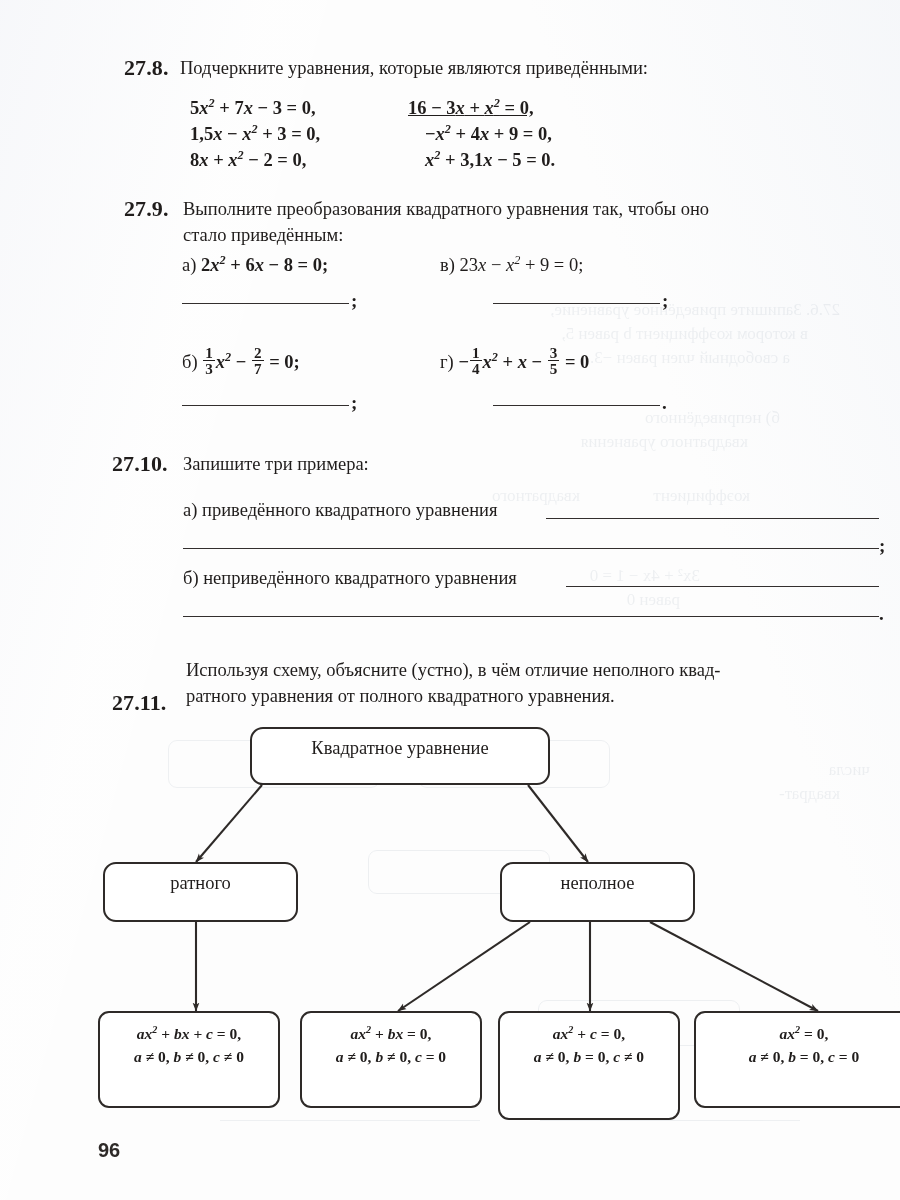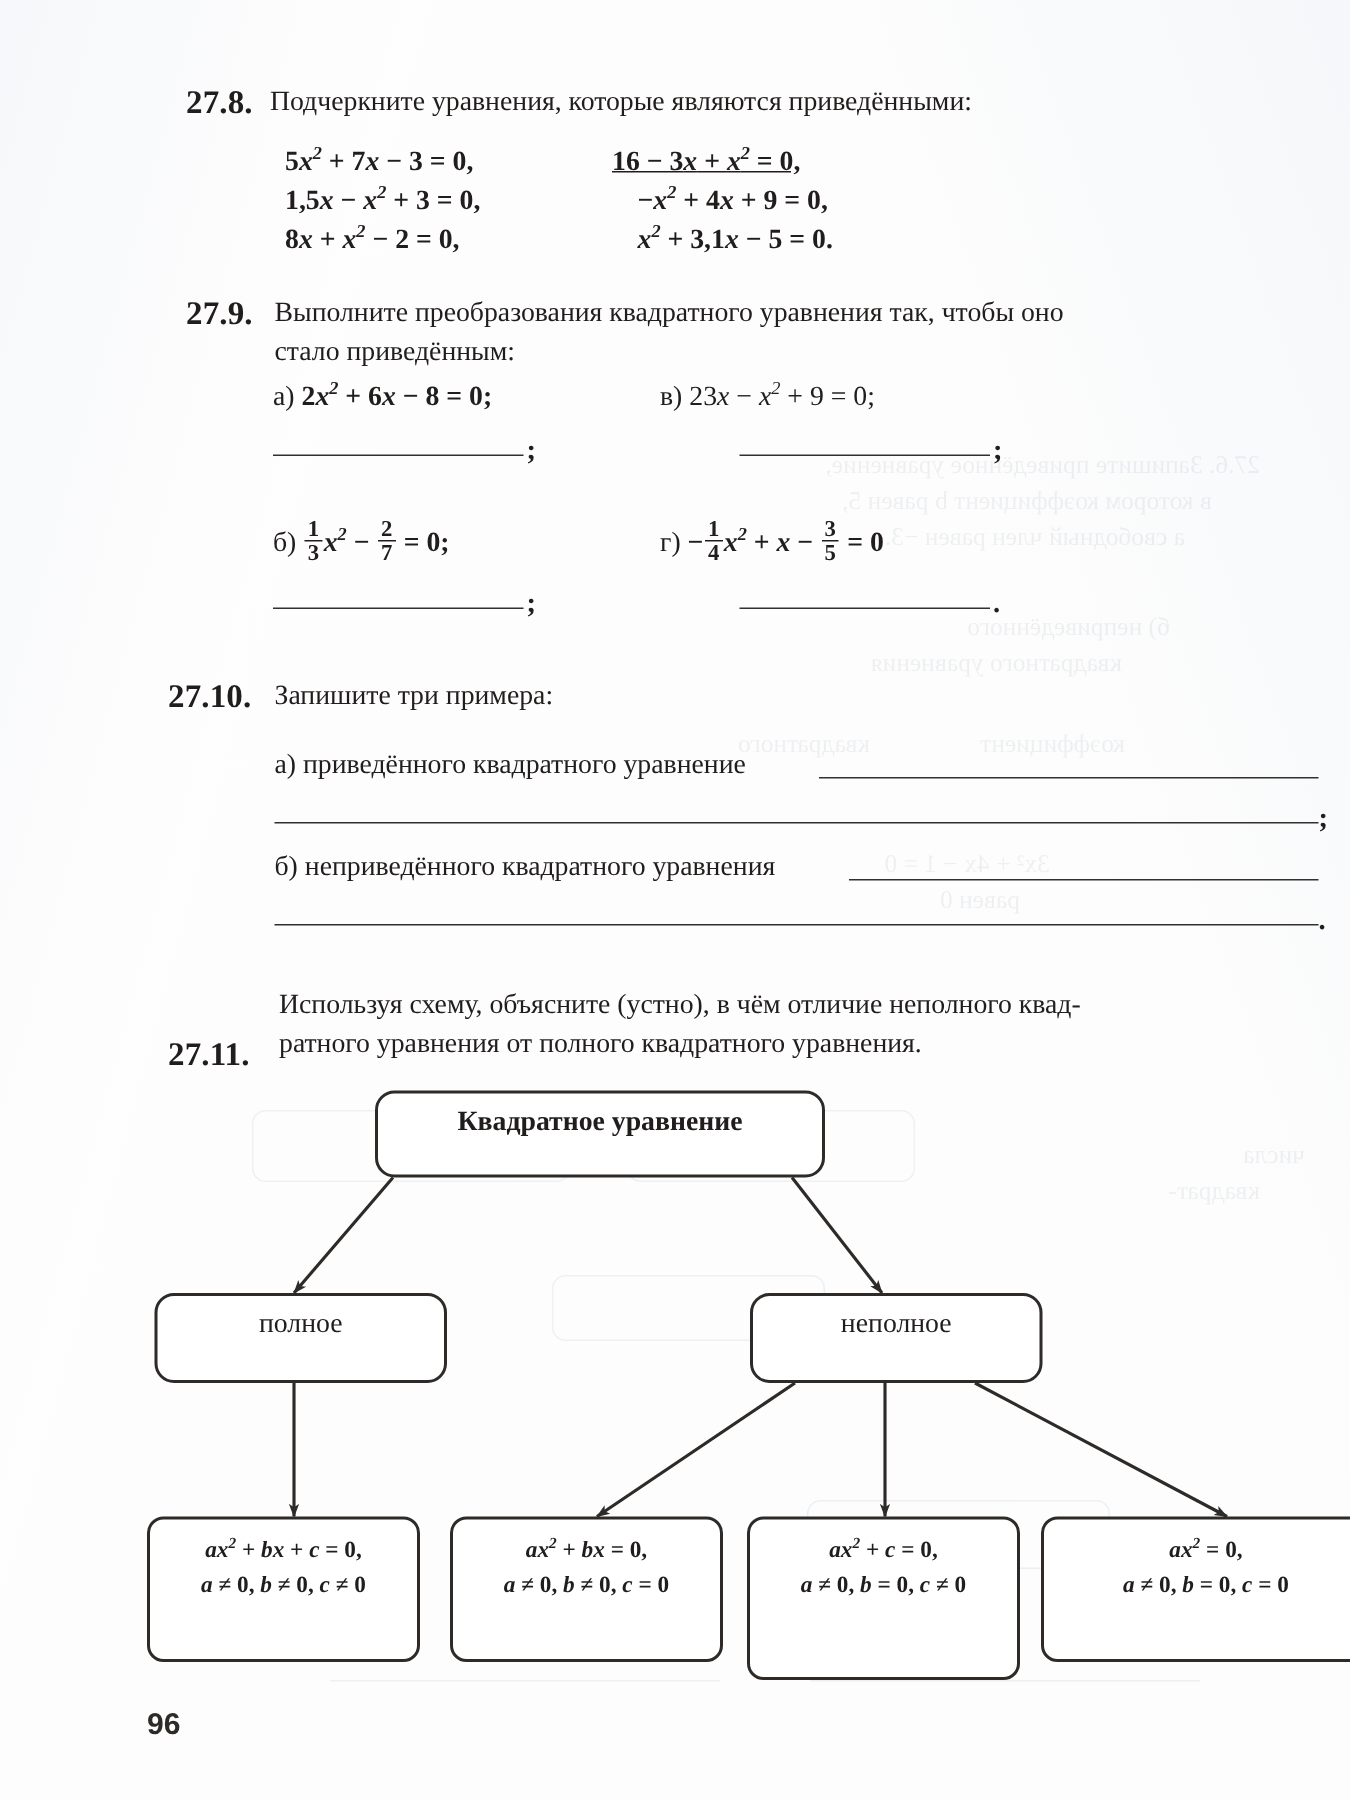--- a/index.html
+++ b/index.html
@@ -235,21 +235,21 @@
   <div class="rule" style="left:182px; top:405px; width:167px;"></div>
   <div class="rule-end" style="left:351px; top:392px;">;</div>
   <div class="rule" style="left:493px; top:405px; width:167px;"></div>
   <div class="rule-end" style="left:662px; top:392px;">.</div>
 
   <div class="ex-num" style="left:112px; top:451px;">27.10.</div>
   <div class="ex-body" style="left:183px; top:451px;">Запишите три примера:</div>
 
   <div class="ex-body" style="left:183px; top:497px;">
     <span>а)</span>
-    <span>приведённого квадратного уравнение</span>
+    <span>приведённого квадратного уравнения</span>
   </div>
   <div class="rule" style="left:546px; top:518px; width:333px;"></div>
   <div class="rule" style="left:183px; top:548px; width:696px;"></div>
   <div class="rule-end" style="left:879px; top:535px;">;</div>
 
   <div class="ex-body" style="left:183px; top:565px;">
     <span>б)</span>
     <span>неприведённого квадратного уравнения</span>
   </div>
   <div class="rule" style="left:566px; top:586px; width:313px;"></div>
@@ -273,26 +273,26 @@
 
     <line x1="196" y1="922" x2="196" y2="1011" stroke="#2e2a28" stroke-width="2.1" marker-end="url(#ah)"></line>
 
     <line x1="530" y1="922" x2="398" y2="1011" stroke="#2e2a28" stroke-width="2.1" marker-end="url(#ah)"></line>
 
     <line x1="590" y1="922" x2="590" y2="1011" stroke="#2e2a28" stroke-width="2.1" marker-end="url(#ah)"></line>
 
     <line x1="650" y1="922" x2="818" y2="1011" stroke="#2e2a28" stroke-width="2.1" marker-end="url(#ah)"></line>
   </svg>
 
-  <div class="node" style="left:250px; top:727px; width:300px; height:58px;font-weight:bold;">
+  <div class="node" style="left:250px; top:727px; width:300px; height:58px;">
     <span class="node-label">Квадратное уравнение</span>
   </div>
 
   <div class="node" style="left:103px; top:862px; width:195px; height:60px;">
-    <span class="node-label">полное</span>
+    <span class="node-label">ратного</span>
   </div>
 
   <div class="node" style="left:500px; top:862px; width:195px; height:60px;">
     <span class="node-label">неполное</span>
   </div>
 
   <div class="node formula" style="left:98px; top:1011px; width:182px; height:97px;">
     <span class="fx math">
       <span class="ln"><i>a</i><i>x</i><sup class="exp">2</sup> + <i>b</i><i>x</i> + <i>c</i> = 0,</span>
       <span class="ln"><i>a</i> ≠ 0, <i>b</i> ≠ 0, <i>c</i> ≠ 0</span>

